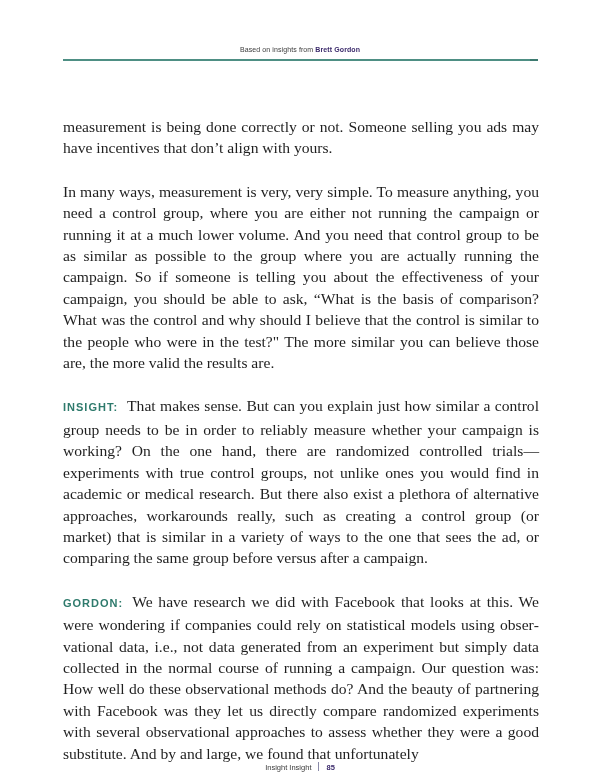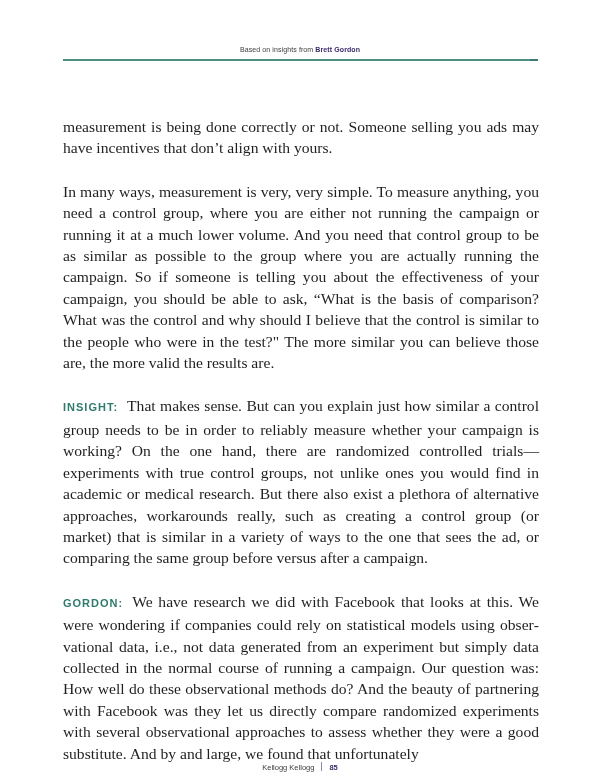--- a/index.html
+++ b/index.html
@@ -117,16 +117,16 @@
     </p>
     <p>
       <span class="speaker">INSIGHT:</span><span>That makes sense. But can you explain just how similar a control group needs to be in order to reliably measure whether your campaign is working? On the one hand, there are randomized controlled trials—experiments with true control groups, not unlike ones you would find in academic or medical research. But there also exist a plethora of alterna­tive approaches, workarounds really, such as creating a control group (or market) that is similar in a variety of ways to the one that sees the ad, or comparing the same group before versus after a campaign.</span>
     </p>
     <p>
       <span class="speaker">GORDON:</span><span>We have research we did with Facebook that looks at this. We were wondering if companies could rely on statistical models using obser­vational data, i.e., not data generated from an experiment but simply data collected in the normal course of running a campaign. Our question was: How well do these observational methods do? And the beauty of partner­ing with Facebook was they let us directly compare randomized exper­iments with several observational approaches to assess whether they were a good substitute. And by and large, we found that unfortunately</span>
     </p>
   </div>
 
   <div class="running-footer">
-    <span>Kellogg Kellogg</span><span class="sep"></span><span class="page-num">85</span>
+    <span>Insight Insight</span><span class="sep"></span><span class="page-num">85</span>
   </div>
 
 </div>
 
 </body></html>

